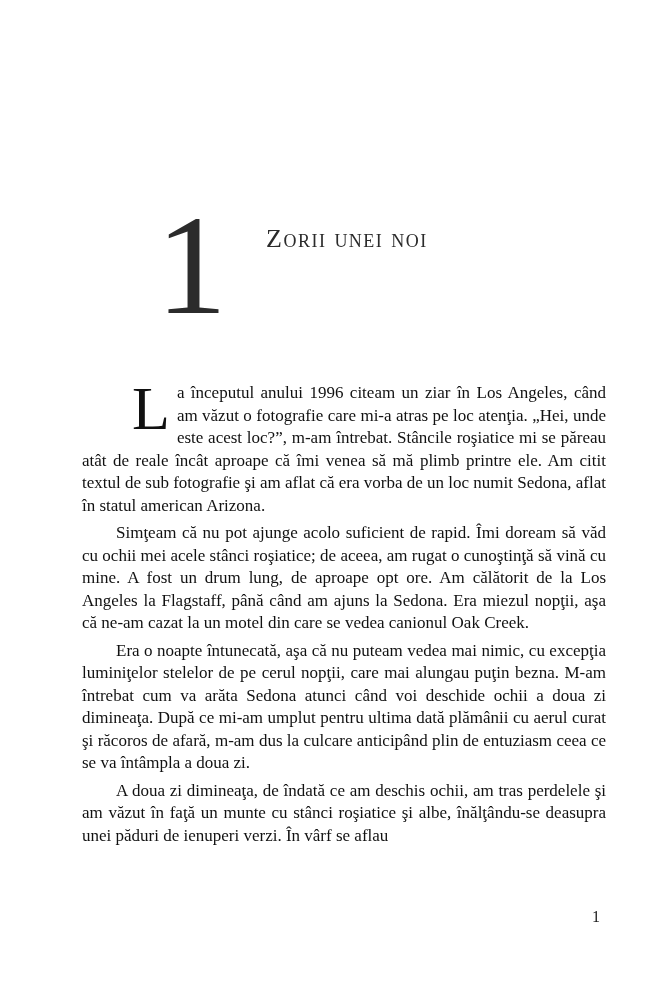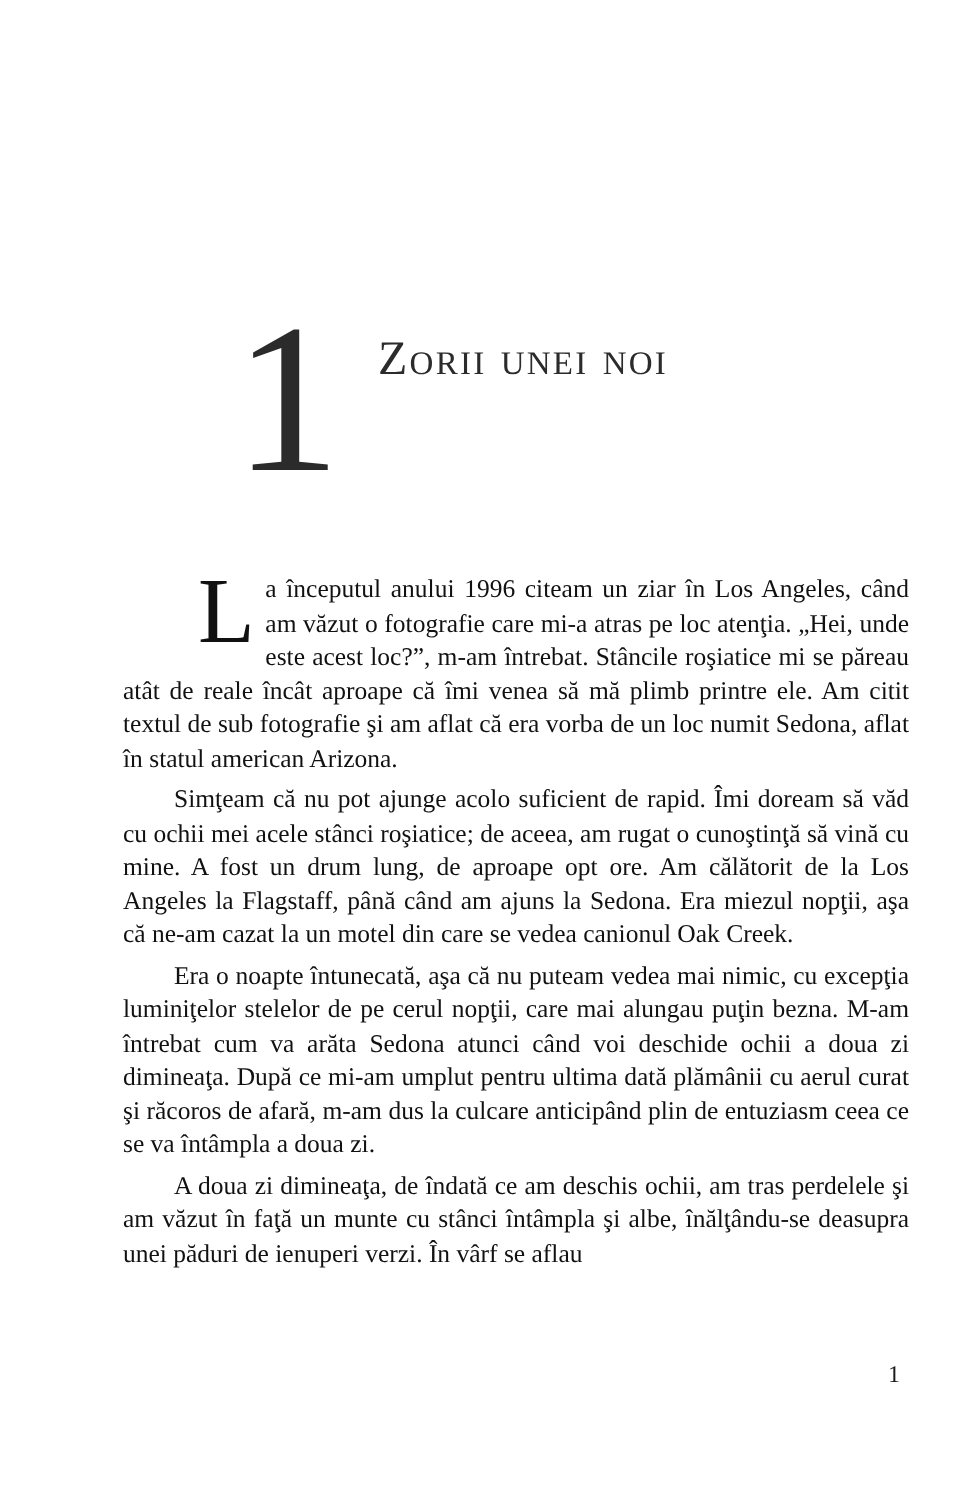--- a/index.html
+++ b/index.html
@@ -20,24 +20,24 @@
     position: absolute;
     left: 156px;
     top: 194px;
     font-size: 142px;
     line-height: 1;
     font-weight: normal;
     color: #2b2b2b;
   }
   .chapter-title {
     position: absolute;
-    left: 252px;
+    left: 266px;
     top: 221px;
     font-variant: small-caps;
-    font-size: 32px;
+    font-size: 26px;
     line-height: 35px;
     letter-spacing: 1.5px;
     color: #2b2b2b;
   }
   .chapter-title .title-line {
     display: block;
   }
   .body-text {
     position: absolute;
     left: 82px;
@@ -82,18 +82,18 @@
   <div class="chapter-title">
     <span class="title-line">Zorii unei noi</span>
   </div>
 
   <div class="body-text">
     <p class="first-paragraph">
       <span class="dropcap">L</span><span>a începutul anului 1996 citeam un ziar în Los Angeles, când am văzut o fotografie care mi-a atras pe loc atenţia. „Hei, unde este acest loc?”, m-am întrebat. Stâncile roşiatice mi se păreau atât de reale încât aproape că îmi venea să mă plimb printre ele. Am citit textul de sub fotografie şi am aflat că era vorba de un loc numit Sedona, aflat în statul american Arizona.</span>
     </p>
     <p>Simţeam că nu pot ajunge acolo suficient de rapid. Îmi doream să văd cu ochii mei acele stânci roşiatice; de aceea, am rugat o cunoştinţă să vină cu mine. A fost un drum lung, de aproape opt ore. Am călătorit de la Los Angeles la Flagstaff, până când am ajuns la Sedona. Era miezul nopţii, aşa că ne-am cazat la un motel din care se vedea canionul Oak Creek.</p>
     <p>Era o noapte întunecată, aşa că nu puteam vedea mai nimic, cu excepţia luminiţelor stelelor de pe cerul nopţii, care mai alungau puţin bezna. M-am întrebat cum va arăta Sedona atunci când voi deschide ochii a doua zi dimineaţa. După ce mi-am umplut pentru ultima dată plămânii cu aerul curat şi răcoros de afară, m-am dus la culcare anticipând plin de entuziasm ceea ce se va întâmpla a doua zi.</p>
-    <p>A doua zi dimineaţa, de îndată ce am deschis ochii, am tras perdelele şi am văzut în faţă un munte cu stânci întâmpla şi albe, înălţându-se deasupra unei păduri de ienuperi verzi. În vârf se aflau</p>
+    <p>A doua zi dimineaţa, de îndată ce am deschis ochii, am tras perdelele şi am văzut în faţă un munte cu stânci roşiatice şi albe, înălţându-se deasupra unei păduri de ienuperi verzi. În vârf se aflau</p>
   </div>
 
   <div class="page-number">1</div>
 
 </div>
 
 </body></html>

